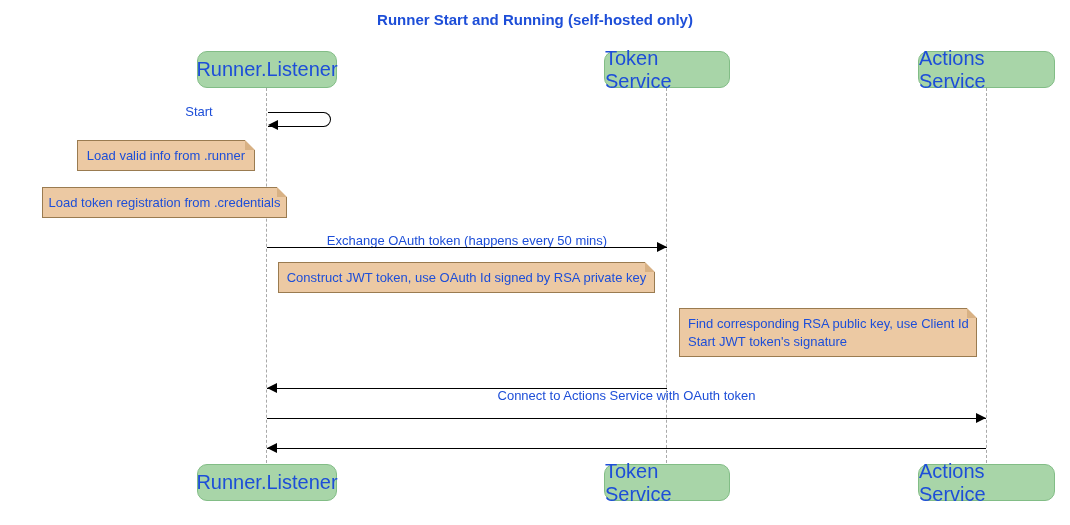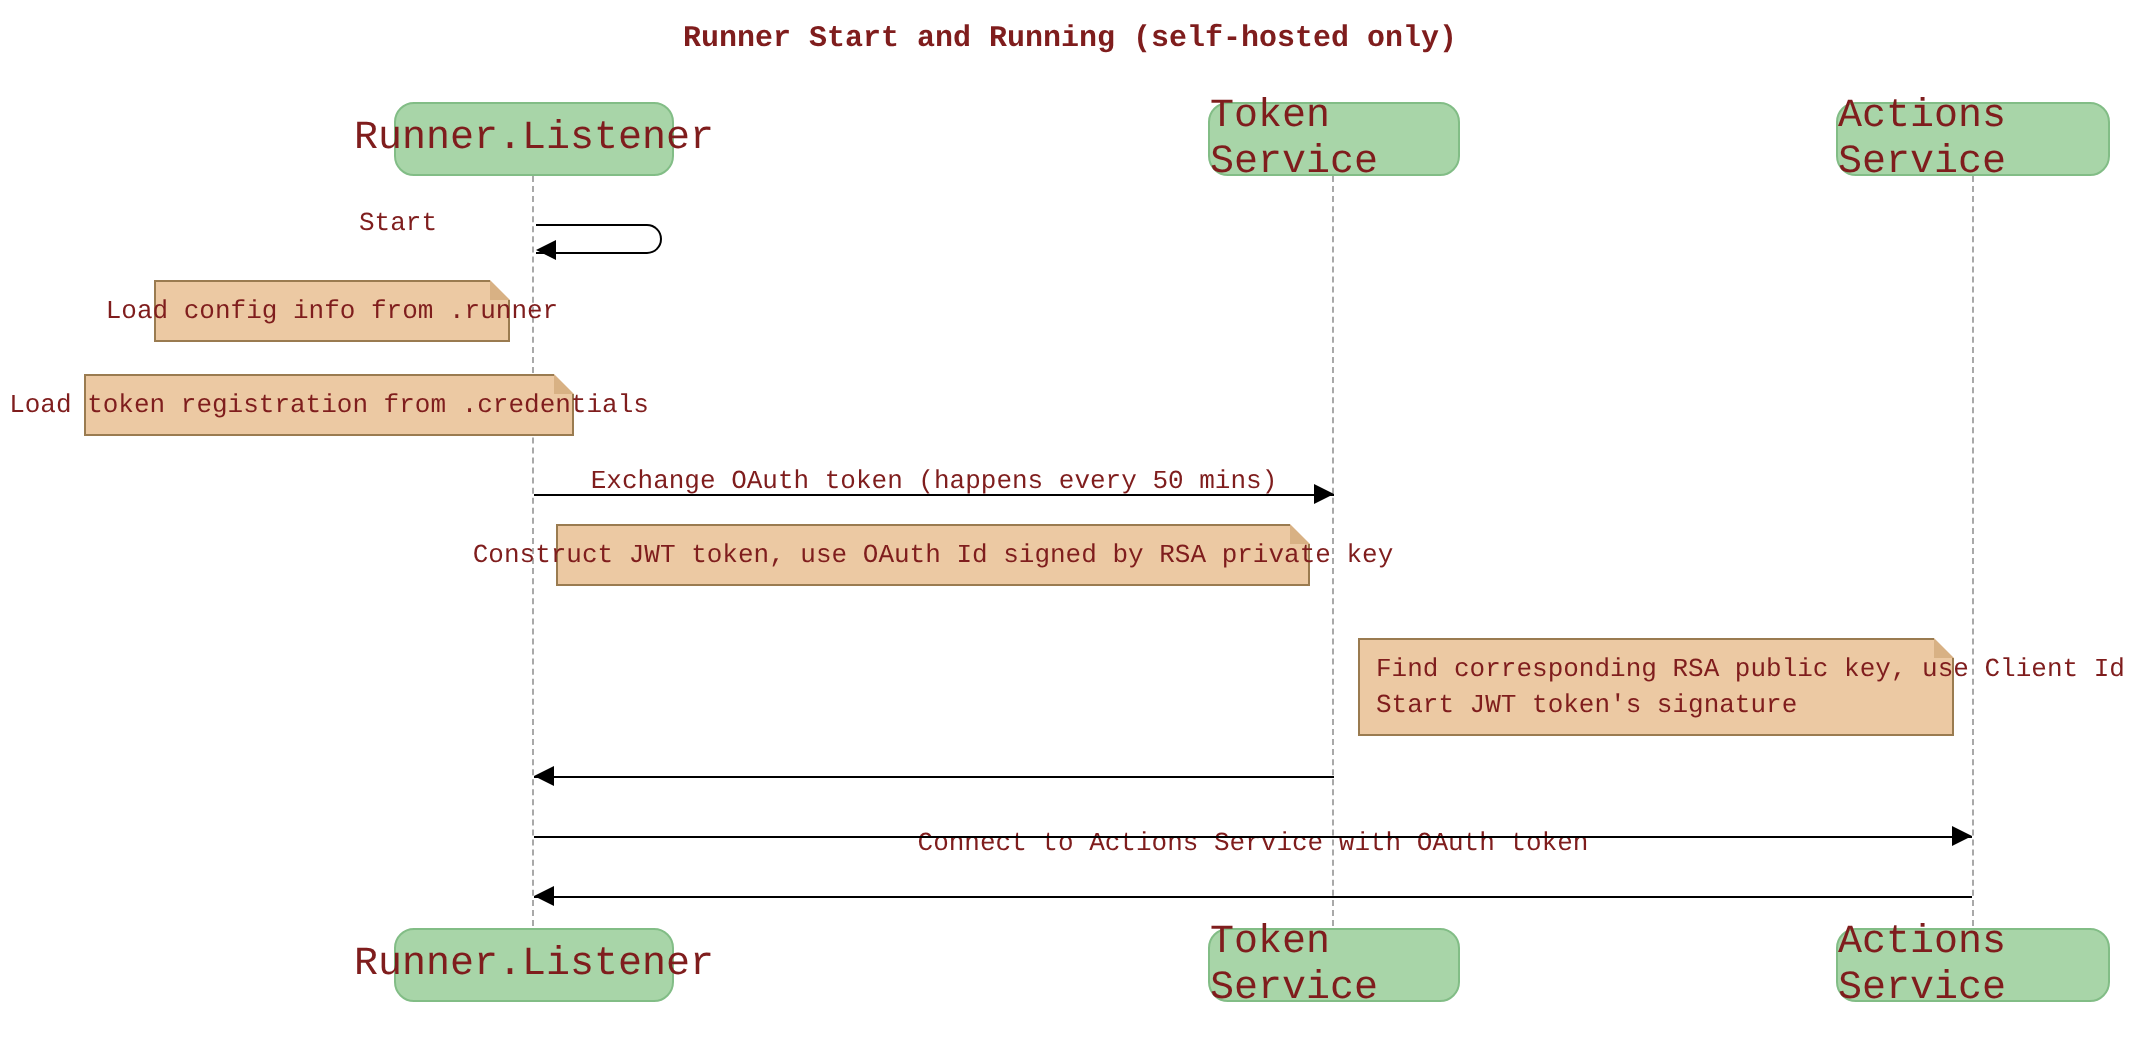--- a/index.html
+++ b/index.html
@@ -1,22 +1,22 @@
 <!DOCTYPE html>
 <html><head>
 <meta charset="utf-8">
 <style>
   html, body { margin: 0; padding: 0; background: #ffffff; }
   .canvas {
     position: relative;
     width: 1070px;
     height: 525px;
     background: #ffffff;
-    font-family: Liberation Mono, monospace;
-    color: #7f1d1d;
+    font-family: Liberation Sans, sans-serif;
+    color: #1d4ed8;
     overflow: hidden;
   }
   .title {
     position: absolute;
     top: 11px; left: 0; width: 100%;
     text-align: center;
     font-size: 15px;
     font-weight: bold;
   }
   .participant {
@@ -118,46 +118,46 @@
 
   <div class="participant" style="left:197px; top:51px; width:140px;">Runner.Listener</div>
   <div class="participant" style="left:604px; top:51px; width:126px;">Token Service</div>
   <div class="participant" style="left:918px; top:51px; width:137px;">Actions Service</div>
 
   <div class="self-label">Start</div>
   <div class="self-loop"></div>
   <div class="arrow-left" style="left:268px; top:120px;"></div>
 
   <div class="note" style="left:77px; top:140px; width:178px; height:31px;">
-    <span>Load config info from .runner</span>
+    <span>Load valid info from .runner</span>
   </div>
 
   <div class="note" style="left:10px; top:187px; width:245px; height:31px;margin-left:32px;">
     <span>Load token registration from .credentials</span>
   </div>
 
   <div class="msg-label" style="left:267px; top:233px; width:400px;">Exchange OAuth token (happens every 50 mins)</div>
   <div class="msg-line" style="left:267px; top:247px; width:400px;"></div>
   <div class="arrow-right" style="left:657px; top:242px;"></div>
 
   <div class="note" style="left:278px; top:262px; width:377px; height:31px;">
     <span>Construct JWT token, use OAuth Id signed by RSA private key</span>
   </div>
 
-  <div class="note multiline" style="left:679px; top:308px; width:298px; height:49px;margin-top:11px;">
+  <div class="note multiline" style="left:679px; top:308px; width:298px; height:49px;">
     <div class="note-lines">
       <div>Find corresponding RSA public key, use Client Id</div>
       <div>Start JWT token's signature</div>
     </div>
   </div>
 
   <div class="msg-line" style="left:267px; top:388px; width:400px;"></div>
   <div class="arrow-left" style="left:267px; top:383px;"></div>
 
-  <div class="msg-label" style="left:267px; top:414px; width:719px;">Connect to Actions Service with OAuth token</div>
+  <div class="msg-label" style="left:267px; top:388px; width:719px;">Connect to Actions Service with OAuth token</div>
   <div class="msg-line" style="left:267px; top:418px; width:719px;"></div>
   <div class="arrow-right" style="left:976px; top:413px;"></div>
 
   <div class="msg-line" style="left:267px; top:448px; width:719px;"></div>
   <div class="arrow-left" style="left:267px; top:443px;"></div>
 
   <div class="participant" style="left:197px; top:464px; width:140px;">Runner.Listener</div>
   <div class="participant" style="left:604px; top:464px; width:126px;">Token Service</div>
   <div class="participant" style="left:918px; top:464px; width:137px;">Actions Service</div>
 

